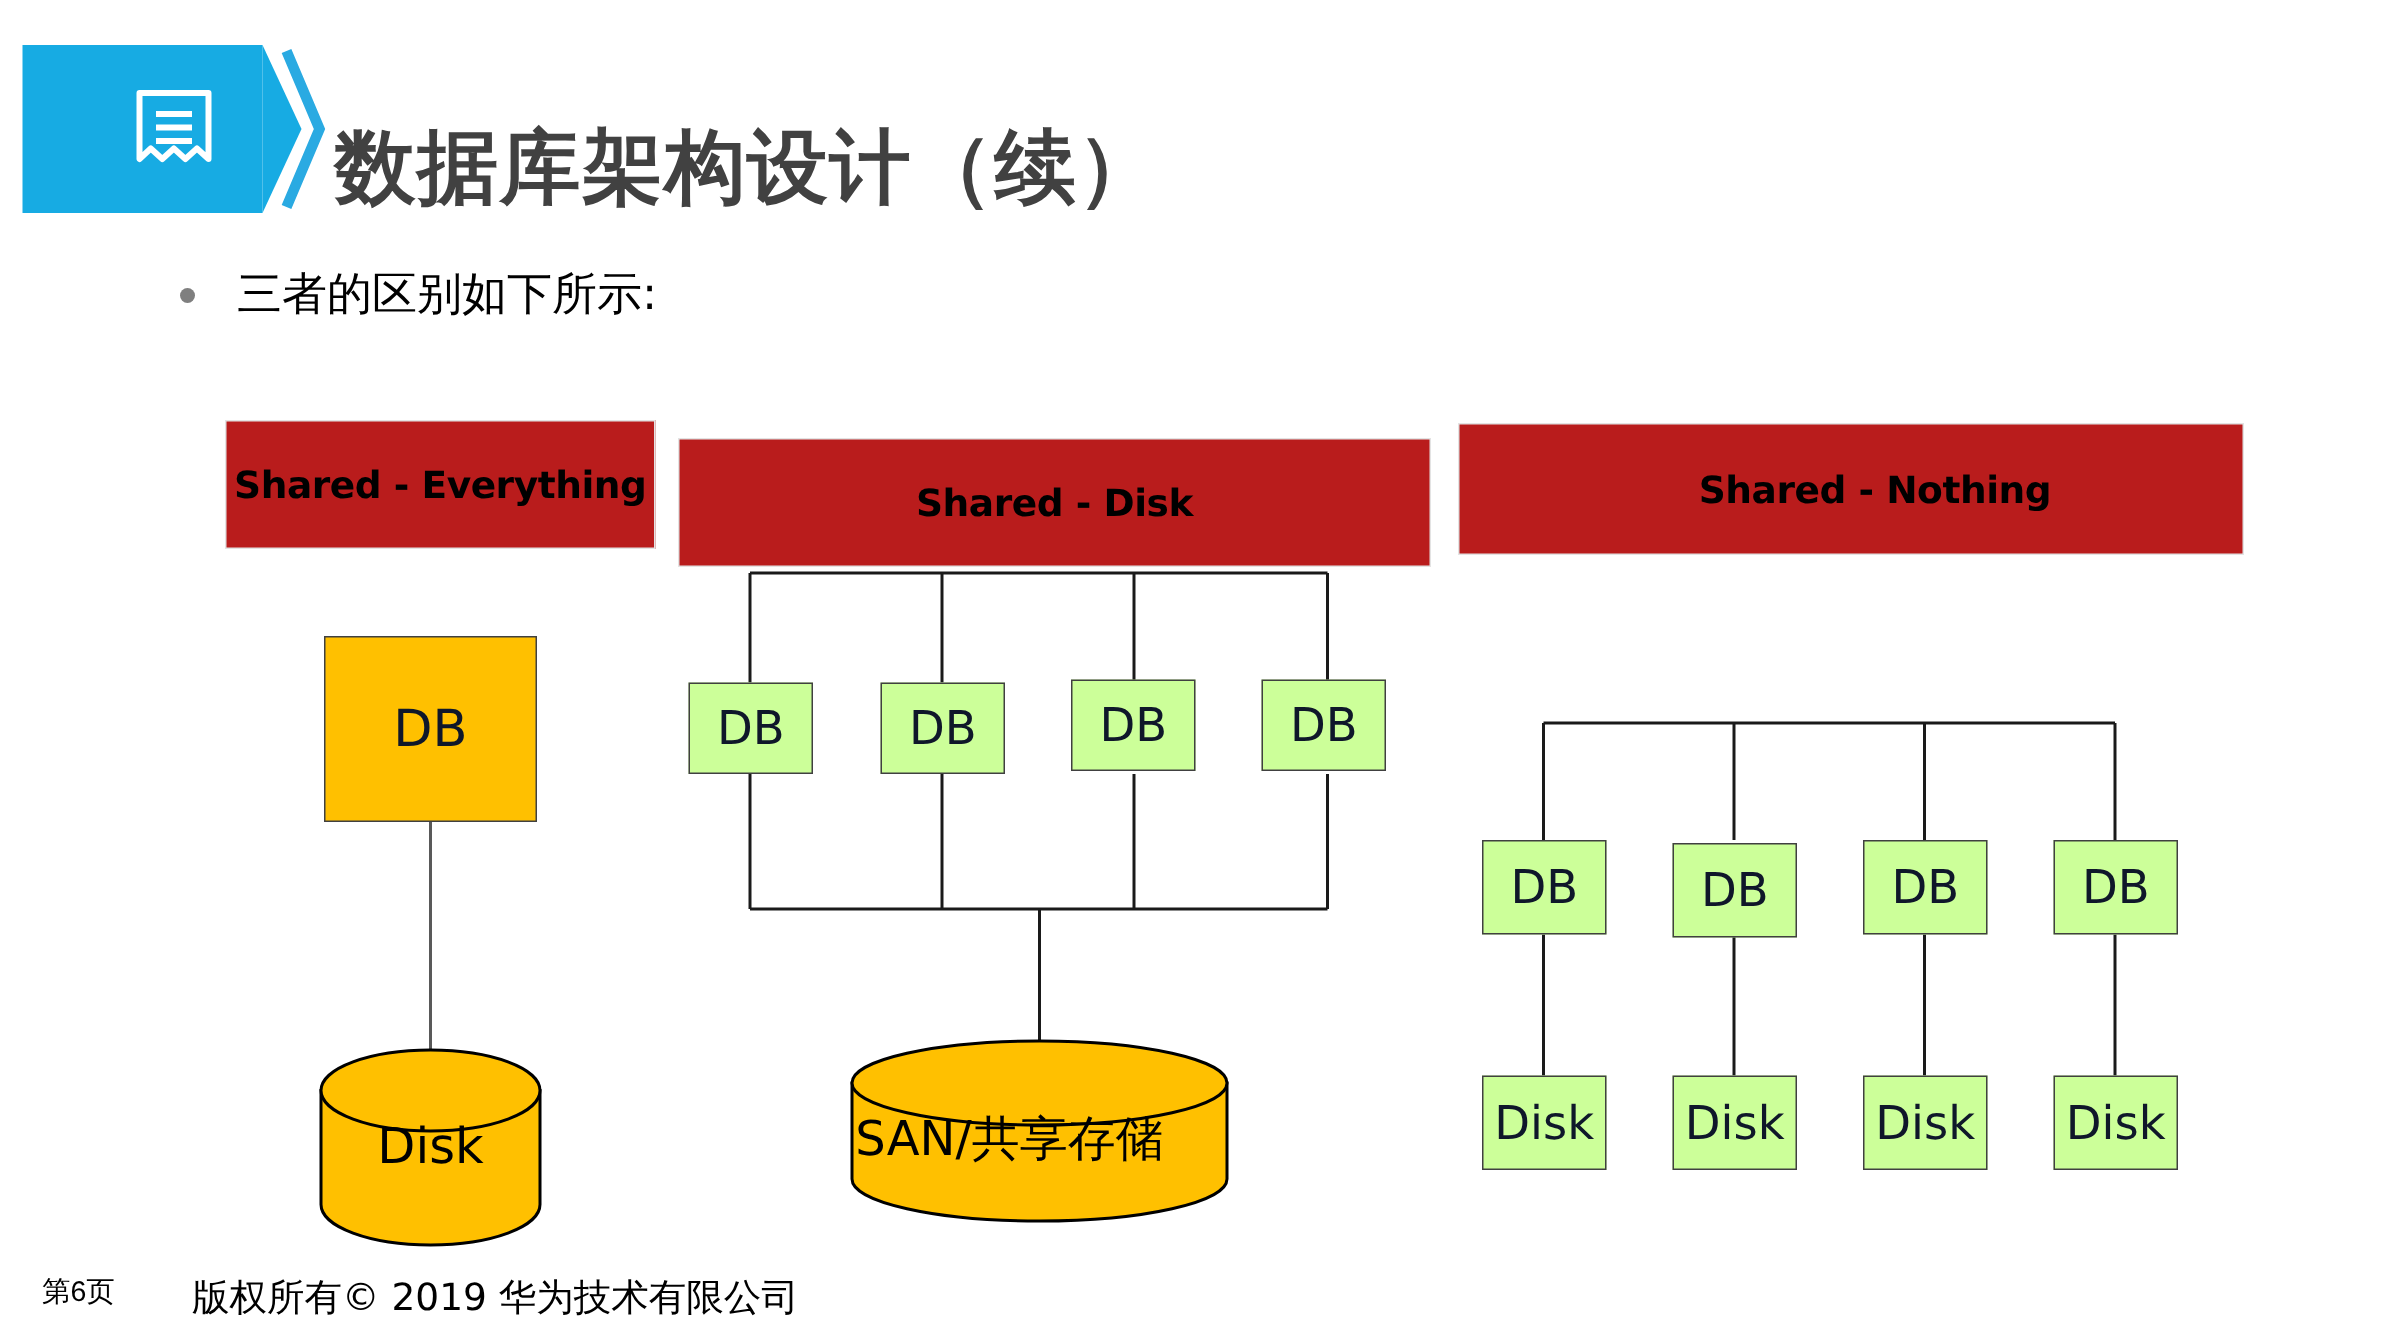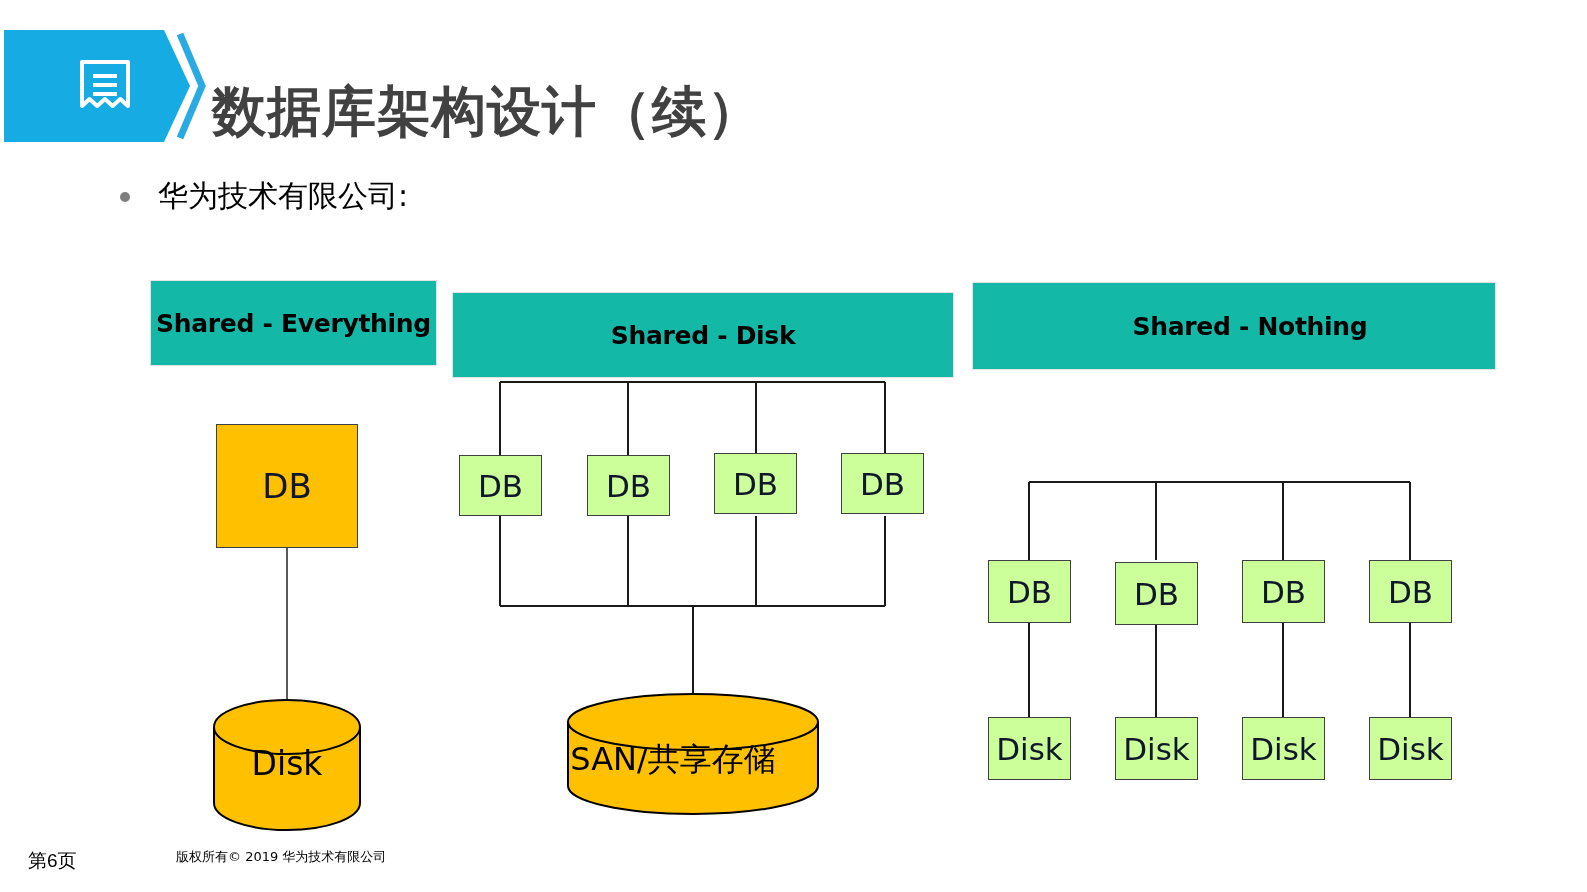--- a/index.html
+++ b/index.html
@@ -4,21 +4,21 @@
 <style>
   html,body{margin:0;padding:0;}
   body{
     width:1587px;height:892px;
     background:#ffffff;
     font-family:"Liberation Sans","DejaVu Sans",sans-serif;
     position:relative;
     overflow:hidden;
   }
   
-  #header-banner{position:absolute;left:4px;top:30px;width:1259px;height:112px;}
+  #header-banner{position:absolute;left:15px;top:30px;width:1259px;height:112px;}
   .banner-bar{
     position:absolute;left:0;top:0;width:160px;height:112px;
     background:#17ABE3;
   }
   .banner-point{
     position:absolute;left:160px;top:0;width:0;height:0;
     border-top:56px solid transparent;
     border-bottom:56px solid transparent;
     border-left:26px solid #17ABE3;
   }
@@ -31,21 +31,21 @@
     font-size:54px;font-weight:bold;color:#414141;
     letter-spacing:1px;white-space:nowrap;
     font-family:"DejaVu Sans","Liberation Sans",sans-serif;
   }
   
   #bullet-row{position:absolute;left:120px;top:176px;display:flex;align-items:center;}
   .bullet-dot{width:10px;height:10px;border-radius:50%;background:#7f7f7f;margin-right:28px;}
   .bullet-text{font-size:30px;color:#000;font-family:"DejaVu Sans","Liberation Sans",sans-serif;}
   
   .sec-head{
-    position:absolute;border:1px solid #e3e3e3;background:#14b8a6;
+    position:absolute;border:1px solid #e3e3e3;background:#b91c1c;
     display:flex;align-items:center;justify-content:center;
     font-weight:bold;font-size:25px;color:#000;
     font-family:"DejaVu Sans","Liberation Sans",sans-serif;
     letter-spacing:-0.3px;
   }
   #sec-head-0{left:150px;top:280px;width:285px;height:84px;}
   #sec-head-1{left:452px;top:280px;width:500px;height:84px;margin-top:12px;}
   #sec-head-2{left:972px;top:282px;width:490px;height:86px;padding-left:32px;}
   
   #diagram{position:absolute;left:0;top:0;width:1587px;height:892px;pointer-events:none;}
@@ -61,22 +61,22 @@
   .node.big{font-size:34px;}
   
   .cyl-label{
     position:absolute;display:flex;align-items:center;justify-content:center;
     color:#000;font-family:"DejaVu Sans","Liberation Sans",sans-serif;
   }
   
   #footer{position:absolute;left:0;bottom:0;width:1587px;height:60px;}
   #footer-page{position:absolute;left:28px;top:16px;font-size:19px;color:#000;
     font-family:Liberation Sans, sans-serif;}
-  #footer-copy{position:absolute;left:128px;top:16px;font-size:13px;color:#000;
-    font-family:"DejaVu Sans","Liberation Sans",sans-serif;margin-left:48px;}
+  #footer-copy{position:absolute;left:128px;top:16px;font-size:25px;color:#000;
+    font-family:"DejaVu Sans","Liberation Sans",sans-serif;}
   #huawei-logo{position:absolute;right:22px;top:8px;height:42px;display:flex;align-items:center;}
   #huawei-wordmark{font-size:27px;font-weight:bold;color:#2b2b2b;letter-spacing:1.5px;margin-left:8px;
     font-family:"Liberation Sans","DejaVu Sans",sans-serif;}
 </style>
 </head>
 <body>
 
 <div id="header-banner">
   <div class="banner-bar"></div>
   <div class="banner-point"></div>
@@ -87,21 +87,21 @@
     <path d="M6 6 h46 v44 l-7.7 -7 -7.7 7 -7.7 -7 -7.7 7 -7.7 -7 -7.5 7 z" fill="none" stroke="#ffffff" stroke-width="4" stroke-linejoin="round"></path>
     <line x1="17" y1="20" x2="41" y2="20" stroke="#ffffff" stroke-width="4"></line>
     <line x1="17" y1="29" x2="41" y2="29" stroke="#ffffff" stroke-width="4"></line>
     <line x1="17" y1="38" x2="41" y2="38" stroke="#ffffff" stroke-width="4"></line>
   </svg>
   <div id="page-title">数据库架构设计（续）</div>
 </div>
 
 <div id="bullet-row">
   <span class="bullet-dot"></span>
-  <span class="bullet-text">华为技术有限公司:</span>
+  <span class="bullet-text">三者的区别如下所示:</span>
 </div>
 
 <div class="sec-head" id="sec-head-0">Shared - Everything</div>
 <div class="sec-head" id="sec-head-1">Shared - Disk</div>
 <div class="sec-head" id="sec-head-2">Shared - Nothing</div>
 
 <svg id="diagram" viewBox="0 0 1587 892">
 
   <line x1="287" y1="548" x2="287" y2="718" stroke="#595959" stroke-width="2"></line>
 

